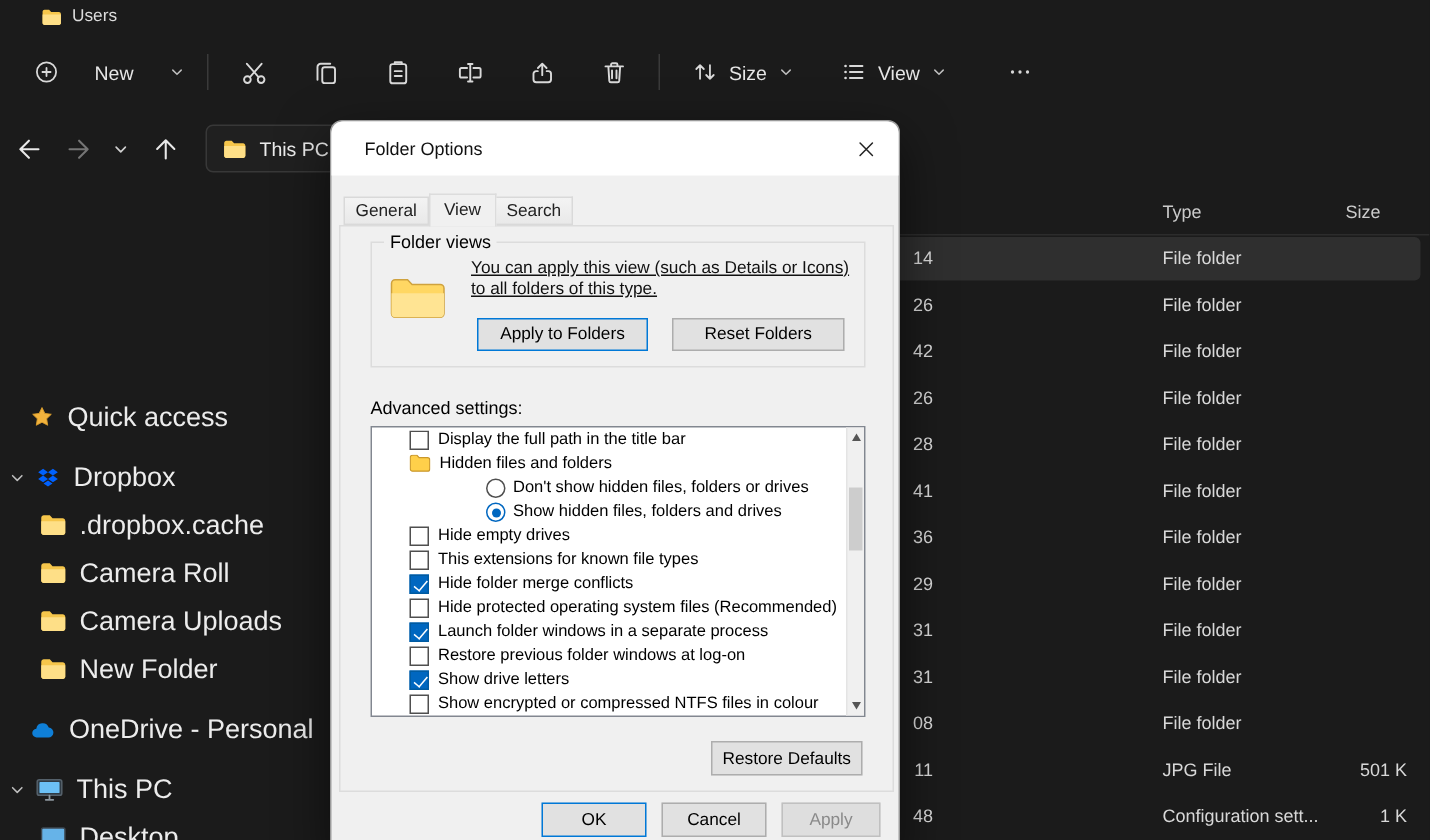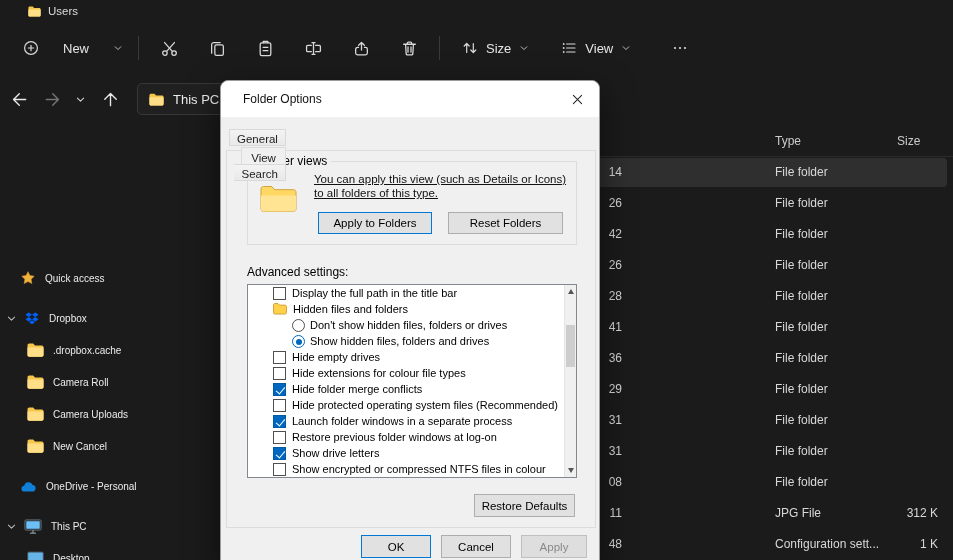--- a/index.html
+++ b/index.html
@@ -17,21 +17,21 @@
   .tb-sep { width:1px; height:24px; background:#3a3a3a; margin:0 10px 0 2px; flex:0 0 1px; }
   .tb-drop { gap:8px; height:34px; padding:0 12px; border-radius:4px; font-size:13px; margin-right:8px; }
   .tb-more { width:38px; height:36px; border-radius:4px; margin-left:10px; }
 
   .navbar { position:absolute; top:78px; left:0; right:0; height:42px; display:flex; align-items:center; }
   .nav-btn { width:30px; height:30px; display:flex; align-items:center; justify-content:center; background:none; border:none; border-radius:4px; }
   .addr { margin-left:12px; width:330px; height:32px; background:#202020; border:1px solid #383838; border-radius:5px; display:flex; align-items:center; gap:9px; padding:0 11px; font-size:13px; color:#ececec; }
 
   
   .sidebar { position:absolute; top:126px; left:0; width:232px; bottom:0; }
-  .side-item { position:absolute; left:0; right:4px; height:30px; display:flex; align-items:center; column-gap:9px; font-size:10px; color:#ececec; border-radius:4px; }
+  .side-item { position:absolute; left:0; right:4px; height:30px; display:flex; align-items:center; column-gap:9px; font-size:18px; color:#ececec; border-radius:4px; }
   .pl-a { padding-left:20px; }
   .pl-b { padding-left:6px; }
   .pl-c { padding-left:27px; }
   .si-chev { margin-right:-2px; }
 
   
   .main { position:absolute; left:232px; top:126px; right:0; bottom:0; font-size:12px; }
   .fheader { position:relative; height:31px; color:#cbcbcb; border-bottom:1px solid #2c2c2c; }
   .h-type { position:absolute; left:543px; top:8px; }
   .h-size { position:absolute; left:665px; top:8px; }
@@ -39,41 +39,41 @@
   .frow.selected::before { content:""; position:absolute; left:2px; right:6px; top:1px; bottom:1px; background:#2f2f2f; border-radius:4px; }
   .f-time { position:absolute; left:330px; width:60px; top:8px; text-align:right; }
   .f-type { position:absolute; left:543px; top:8px; }
   .f-size { position:absolute; left:620px; width:86px; top:8px; text-align:right; }
 
   
   .dialog { position:absolute; left:220px; top:80px; width:380px; height:492px; background:#f0f0f0; border:1px solid #9b9b9b; border-radius:8px 8px 0 0; box-shadow:0 12px 34px rgba(0,0,0,.55); color:#000; font-size:12px; }
   .dlg-titlebar { position:absolute; top:0; left:0; right:0; height:36px; background:#fff; border-radius:8px 8px 0 0; }
   .dlg-title { position:absolute; left:22px; top:11px; font-size:12px; color:#111; }
   .dlg-close { position:absolute; right:4px; top:3px; width:36px; height:30px; display:flex; align-items:center; justify-content:center; background:none; border:none; }
-  .tabs { position:absolute; left:8px; top:48px; height:22px; display:flex; align-items:flex-end; z-index:3;flex-direction:column; }
+  .tabs { position:absolute; left:8px; top:48px; height:22px; display:flex; align-items:flex-end; z-index:3; }
   .tab { height:19px; margin-bottom:1px; padding:3px 7px 0; font-size:11.5px; background:linear-gradient(#f3f3f3,#e9e9e9); border:1px solid #d9d9d9; border-left:none; color:#222; }
   .tab:first-child { border-left:1px solid #d9d9d9; }
   .tab.active { height:22px; margin-bottom:0; padding:4px 9px 0; background:#f0f0f0; border:1px solid #dcdcdc; border-bottom:none; }
   .tab-panel { position:absolute; left:5px; top:69px; width:370px; height:378px; background:#f0f0f0; border:1px solid #dcdcdc; z-index:1; }
 
   .groupbox { position:absolute; left:20px; top:10px; width:330px; height:84px; border:1px solid #dcdcdc; }
   .group-label { position:absolute; top:-8px; left:8px; background:#f0f0f0; padding:0 4px; }
   .gb-icon { position:absolute; left:12px; top:21px; }
   .gb-desc { position:absolute; left:66px; top:10px; width:258px; font-size:11.5px; line-height:14px; color:#111;text-decoration:underline; }
   .wbtn { background:#e1e1e1; border:1px solid #adadad; font-size:11.5px; color:#000; font-family:inherit; }
   .wbtn.focus { border-color:#0078d7; }
   .wbtn.disabled { background:#dedede; border-color:#c0c0c0; color:#8a8a8a; }
   .gb-apply { position:absolute; left:70px; top:50px; width:114px; height:22px; }
   .gb-reset { position:absolute; left:200px; top:50px; width:115px; height:22px; }
 
   .adv-label { position:absolute; left:20px; top:114px; }
   .listbox { position:absolute; left:20px; top:133px; width:330px; height:194px; background:#fff; border:1px solid #828790; }
   .list-rows { position:absolute; left:1px; top:2px; right:13px; bottom:1px; overflow:hidden; }
   .opt { display:flex; height:16px; padding-left:24px; font-size:11px; color:#000; white-space:nowrap; }
-  .opt.indent { padding-left:43px; }
+  .opt.indent { padding-left:43px;margin-left:32px; }
   .cb { flex:0 0 13px; width:13px; height:13px; border:1px solid #4f4f4f; background:#fff; margin-right:6px; position:relative; }
   .cb.checked { background:#0067c0; border-color:#005ba1; }
   .cb.checked::after { content:""; position:absolute; left:3.5px; top:0.5px; width:4px; height:8px; border:solid #fff; border-width:0 1.6px 1.6px 0; transform:rotate(40deg); }
   .rb { flex:0 0 13px; width:13px; height:13px; border:1px solid #4f4f4f; border-radius:50%; background:#fff; margin-right:5px; position:relative; }
   .rb.sel { border-color:#0067c0; }
   .rb.sel::after { content:""; position:absolute; inset:2.5px; border-radius:50%; background:#0067c0; }
   .mini-folder { margin-right:6px; flex:0 0 14px; }
 
   .sb { position:absolute; top:0; right:0; width:12px; height:100%; background:#f0f0f0; border-left:1px solid #e4e4e4; }
   .sb-up,.sb-down { position:absolute; left:0; right:0; height:14px; display:flex; align-items:center; justify-content:center; }
@@ -294,21 +294,21 @@
         </span>
       <span>Camera Uploads</span>
     </div>
     <div class="side-item pl-c" style="top:305px">
       <span>
           <svg width="17" height="14" viewBox="0 0 17 14">
             <path d="M.5 2.2C.5 1.3 1.3.5 2.2.5h4l1.8 2h6.8c.9 0 1.7.8 1.7 1.7V12c0 .9-.8 1.7-1.7 1.7H2.2C1.3 13.7.5 12.9.5 12z" fill="#f6c64b"></path>
             <path d="M.5 4.5h16V12c0 .9-.8 1.7-1.7 1.7H2.2C1.3 13.7.5 12.9.5 12z" fill="#fedf87"></path>
           </svg>
         </span>
-      <span>New Cancel</span>
+      <span>New Folder</span>
     </div>
     <div class="side-item pl-a" style="top:345px">
       <span>
           <svg width="17" height="13" viewBox="0 0 16 13">
             <path fill="#0f7fd7" d="M4.1 11.6a2.9 2.9 0 0 1-.4-5.8A4.3 4.3 0 0 1 12 5a3.1 3.1 0 0 1-.4 6.6z"></path>
           </svg>
         </span>
       <span>OneDrive - Personal</span>
     </div>
     <div class="side-item pl-b" style="top:385px">
@@ -394,21 +394,21 @@
         <span class="f-size"></span>
       </div>
     <div class="frow">
         <span class="f-time">08</span>
         <span class="f-type">File folder</span>
         <span class="f-size"></span>
       </div>
     <div class="frow">
         <span class="f-time">11</span>
         <span class="f-type">JPG File</span>
-        <span class="f-size">312 K</span>
+        <span class="f-size">501 K</span>
       </div>
     <div class="frow">
         <span class="f-time">48</span>
         <span class="f-type">Configuration sett...</span>
         <span class="f-size">1 K</span>
       </div>
   </div>
 
   <div class="dialog">
     <div class="dlg-titlebar">
@@ -463,21 +463,21 @@
           <div class="opt indent">
               <span class="rb sel"></span>
               <span>Show hidden files, folders and drives</span>
             </div>
           <div class="opt">
               <span class="cb"></span>
               <span>Hide empty drives</span>
             </div>
           <div class="opt">
               <span class="cb"></span>
-              <span>Hide extensions for colour file types</span>
+              <span>This extensions for known file types</span>
             </div>
           <div class="opt">
               <span class="cb checked"></span>
               <span>Hide folder merge conflicts</span>
             </div>
           <div class="opt">
               <span class="cb"></span>
               <span>Hide protected operating system files (Recommended)</span>
             </div>
           <div class="opt">

